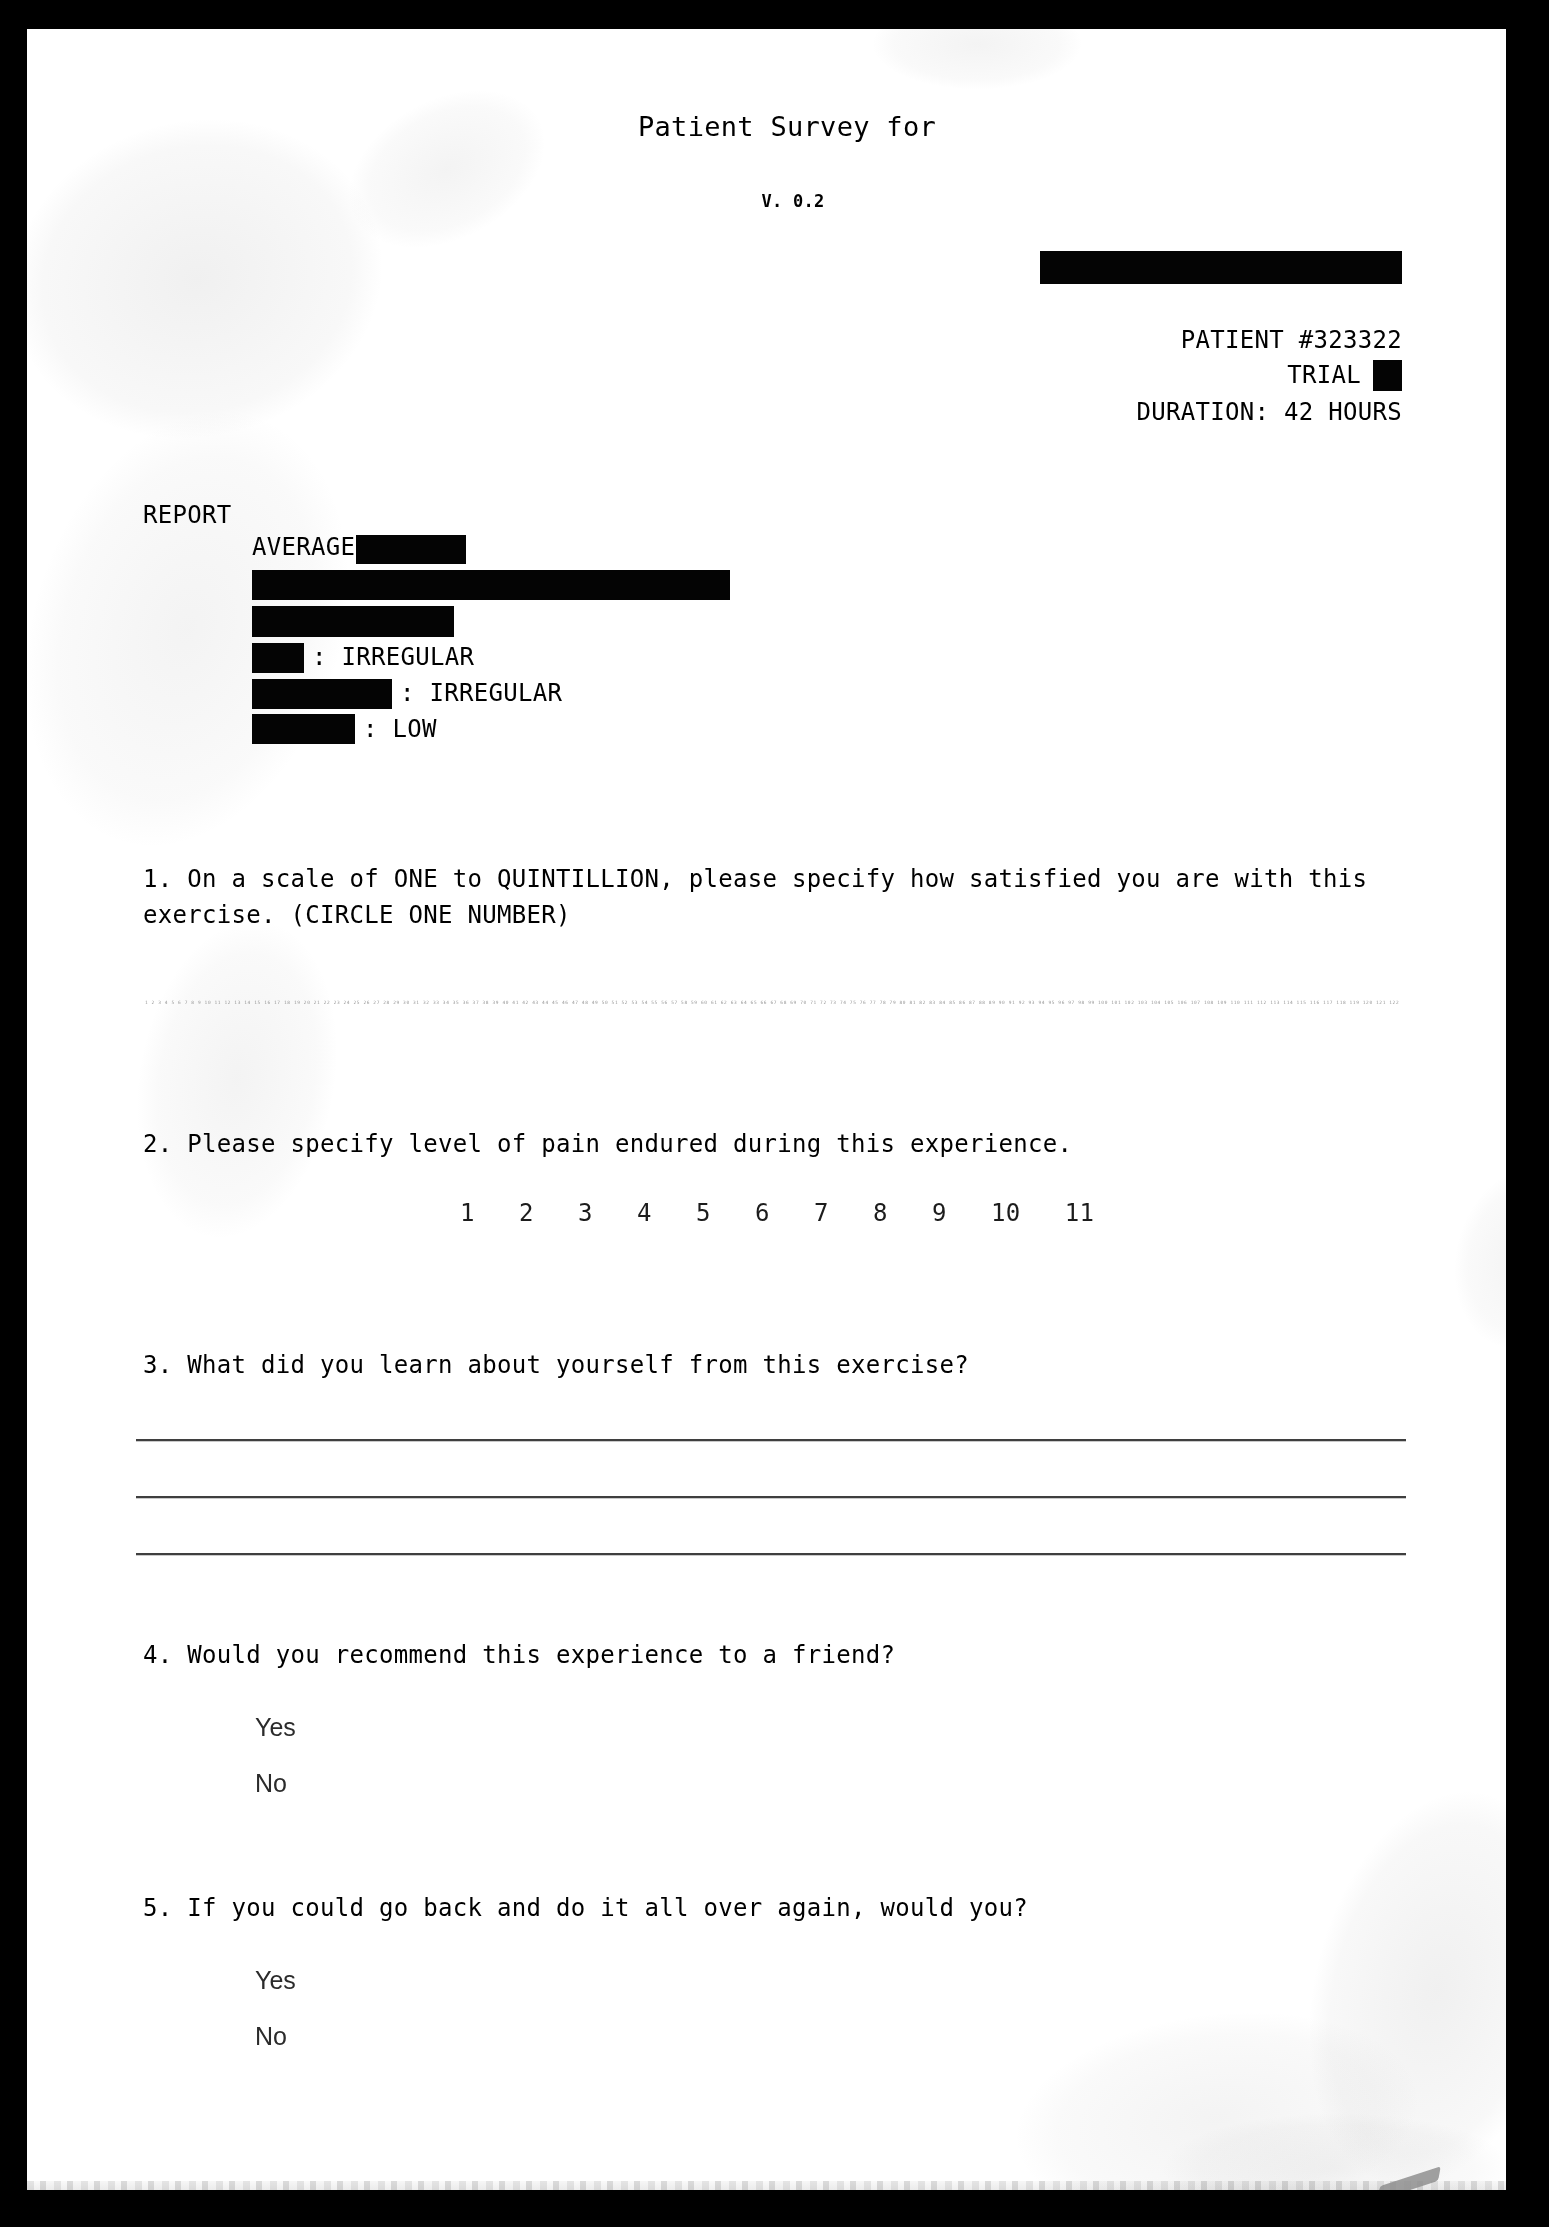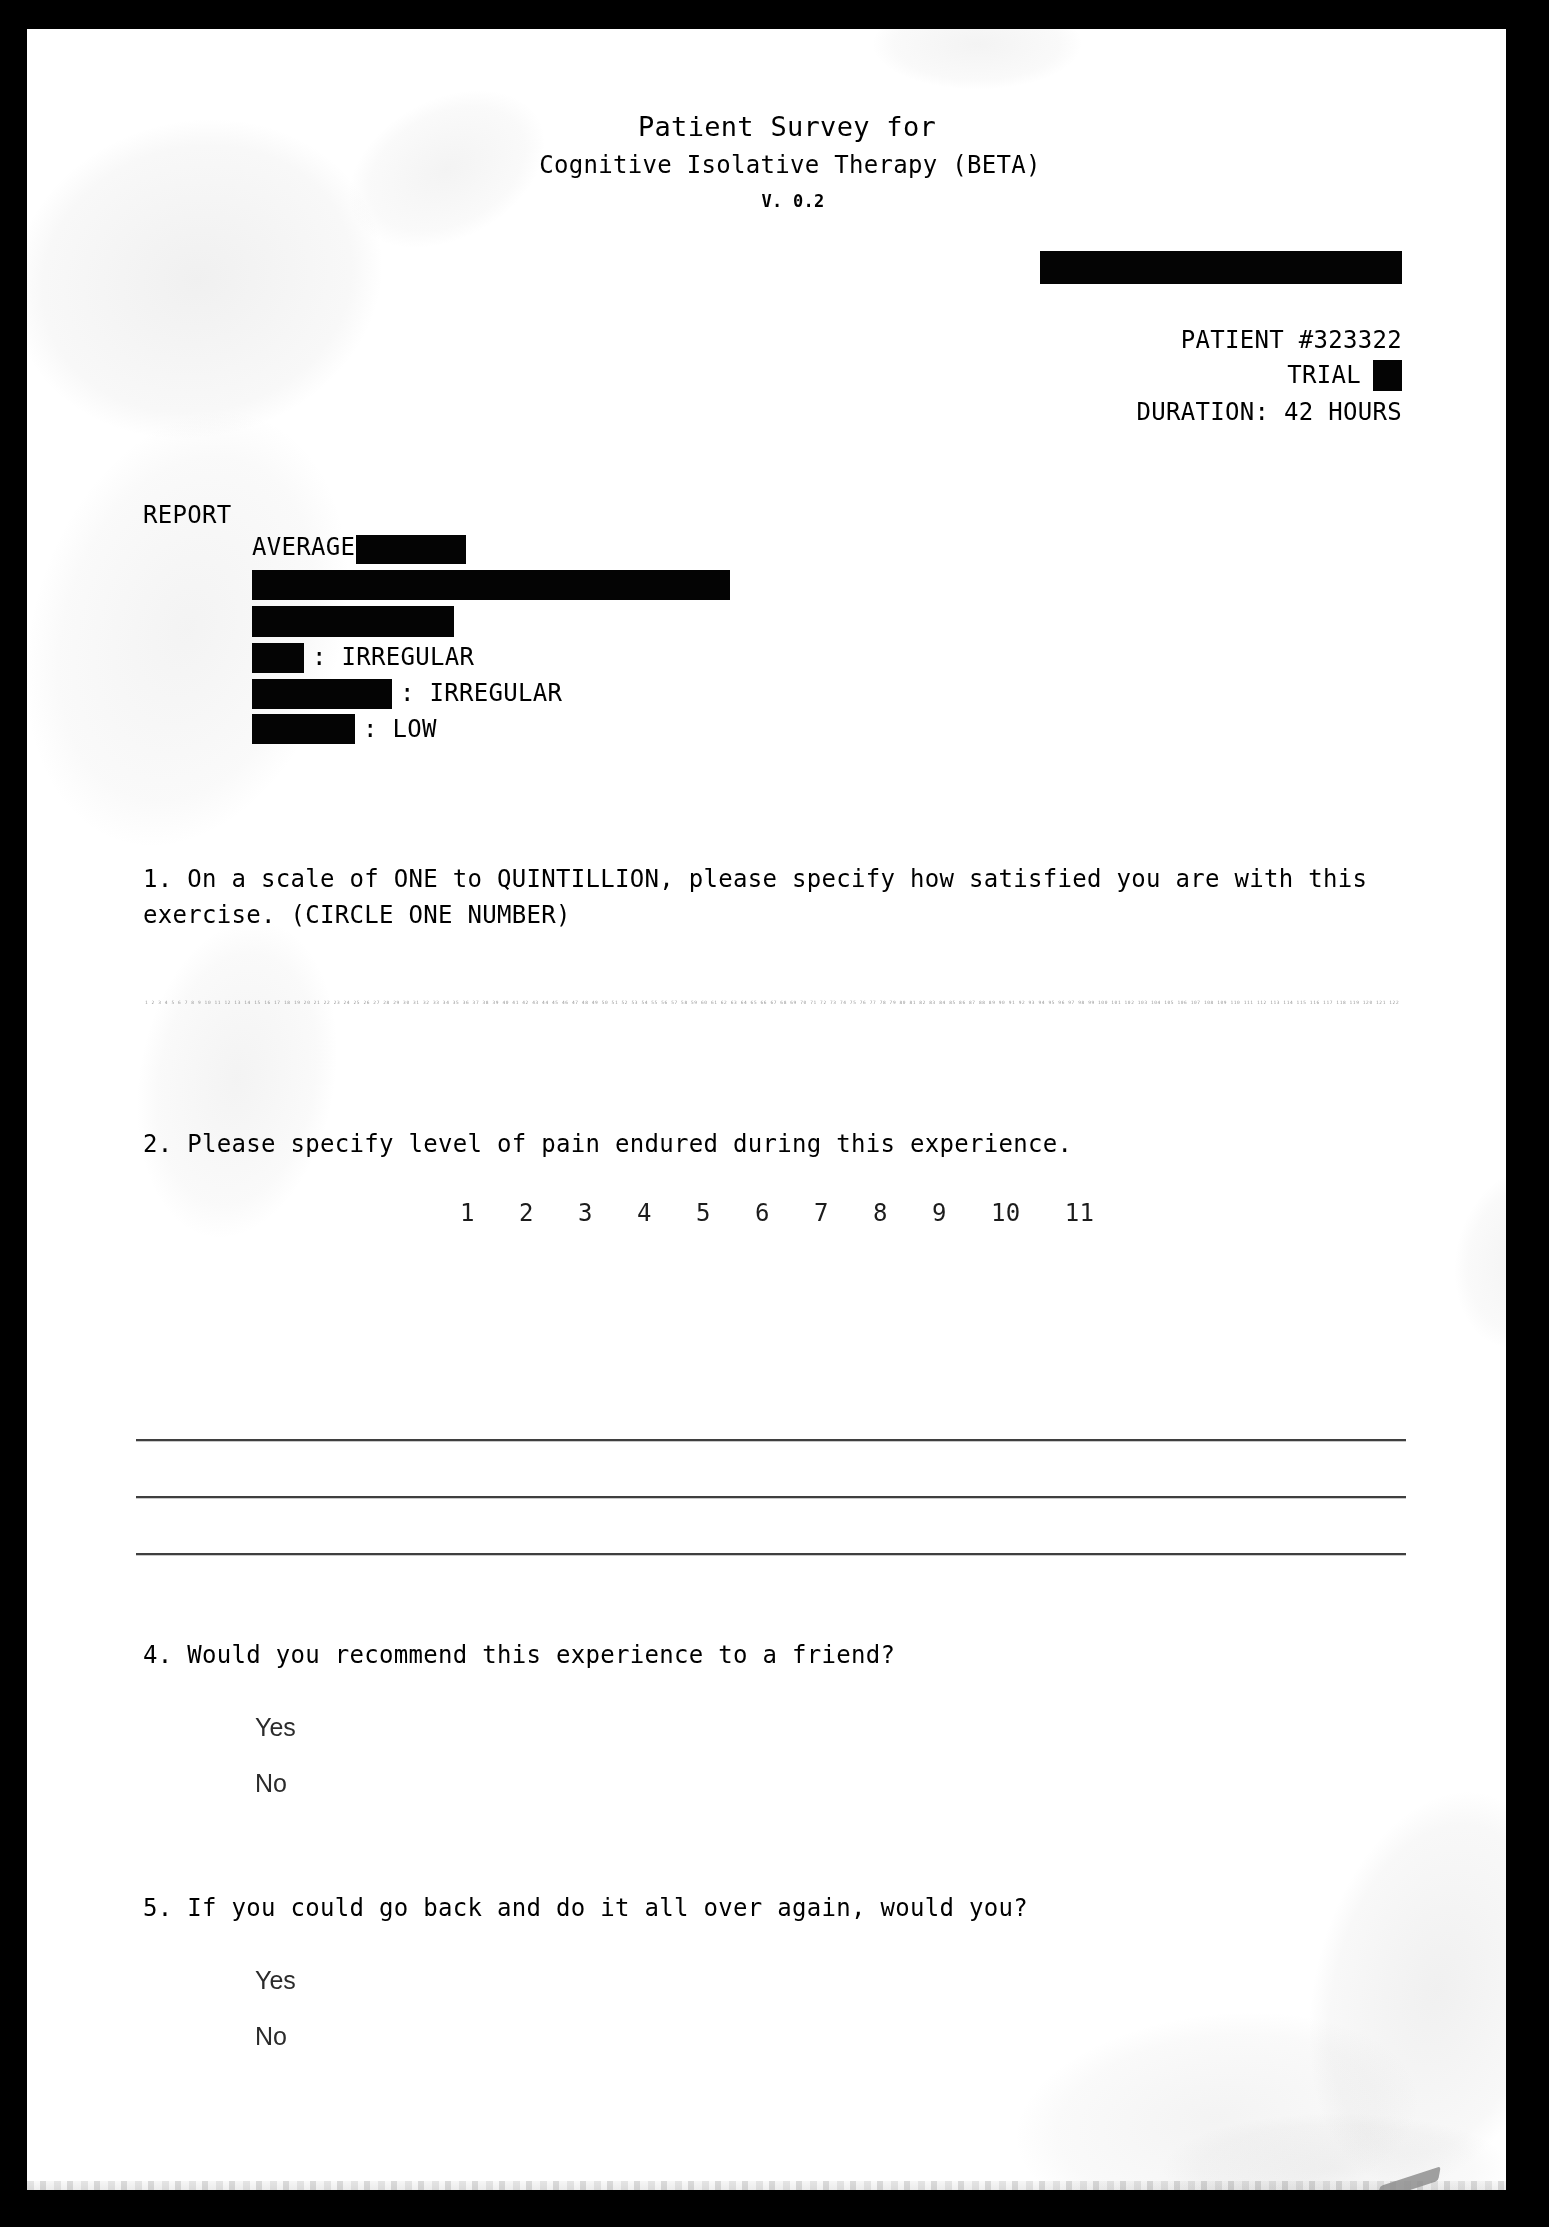--- a/index.html
+++ b/index.html
@@ -62,21 +62,20 @@
   <div class="stain s2" style="left:-60px;top:280px;width:440px;height:640px;transform:rotate(18deg);"></div>
   <div class="stain s2" style="left:270px;top:40px;width:300px;height:200px;transform:rotate(-28deg);"></div>
   <div class="stain s2" style="left:70px;top:820px;width:280px;height:460px;transform:rotate(10deg);"></div>
   <div class="stain s2" style="left:800px;top:-50px;width:300px;height:130px;"></div>
   <div class="stain s2" style="left:1400px;top:1100px;width:190px;height:260px;transform:rotate(12deg);"></div>
   <div class="stain s1" style="left:1240px;top:1680px;width:340px;height:560px;transform:rotate(14deg);"></div>
   <div class="stain s2" style="left:900px;top:1940px;width:580px;height:300px;transform:rotate(-7deg);"></div>
   <div class="stain s2" style="left:1060px;top:2060px;width:500px;height:160px;"></div>
 
   <div class="mono title1 center" style="left:760px;top:80px;">Patient Survey for</div>
-  <div class="mono center" style="left:763px;top:118px;">Cognitive Isolative Therapy (BETA)</div>
   <div class="mono small center" style="left:766px;top:160px;">V. 0.2</div>
 
   <div class="redaction" style="right:104px;top:222px;width:362px;height:33px;"></div>
 
   <div class="mono right-align" style="right:104px;top:293px;">PATIENT #323322</div>
   <div class="trial-row" style="right:104px;top:328px;">
     <span class="mono" style="position:static;">TRIAL</span>
     <span class="trial-square"></span>
   </div>
   <div class="mono right-align" style="right:104px;top:365px;">DURATION: 42 HOURS</div>
@@ -98,20 +97,21 @@
   <div class="redaction" style="left:225px;top:685px;width:103px;height:30px;"></div>
   <div class="mono" style="left:336px;top:682px;">: LOW</div>
 
   <div class="mono" style="left:116px;top:832px;width:1250px;">1. On a scale of ONE to QUINTILLION, please specify how satisfied you are with this
 exercise. (CIRCLE ONE NUMBER)</div>
   <div class="micro" style="left:118px;top:971px;width:1258px;">1 2 3 4 5 6 7 8 9 10 11 12 13 14 15 16 17 18 19 20 21 22 23 24 25 26 27 28 29 30 31 32 33 34 35 36 37 38 39 40 41 42 43 44 45 46 47 48 49 50 51 52 53 54 55 56 57 58 59 60 61 62 63 64 65 66 67 68 69 70 71 72 73 74 75 76 77 78 79 80 81 82 83 84 85 86 87 88 89 90 91 92 93 94 95 96 97 98 99 100 101 102 103 104 105 106 107 108 109 110 111 112 113 114 115 116 117 118 119 120 121 122 123 124 125 126 127 128 129 130 131 132 133 134 135 136 137 138 139 140 141 142 143 144 145 146 147 148 149 150</div>
 
   <div class="mono" style="left:116px;top:1097px;width:1250px;">2. Please specify level of pain endured during this experience.</div>
   <div class="scale-row" style="left:433px;top:1170px;">1   2   3   4   5   6   7   8   9   10   11</div>
 
+  <div class="mono" style="left:116px;top:1318px;width:1250px;">3. What did you learn about yourself from this exercise?</div>
   <div class="rule" style="left:109px;top:1410px;width:1270px;"></div>
   <div class="rule" style="left:109px;top:1467px;width:1270px;"></div>
   <div class="rule" style="left:109px;top:1524px;width:1270px;"></div>
 
   <div class="mono" style="left:116px;top:1608px;width:1250px;">4. Would you recommend this experience to a friend?</div>
   <div class="option" style="left:228px;top:1684px;">Yes</div>
   <div class="option" style="left:228px;top:1740px;">No</div>
 
   <div class="mono" style="left:116px;top:1861px;width:1250px;">5. If you could go back and do it all over again, would you?</div>
   <div class="option" style="left:228px;top:1937px;">Yes</div>

